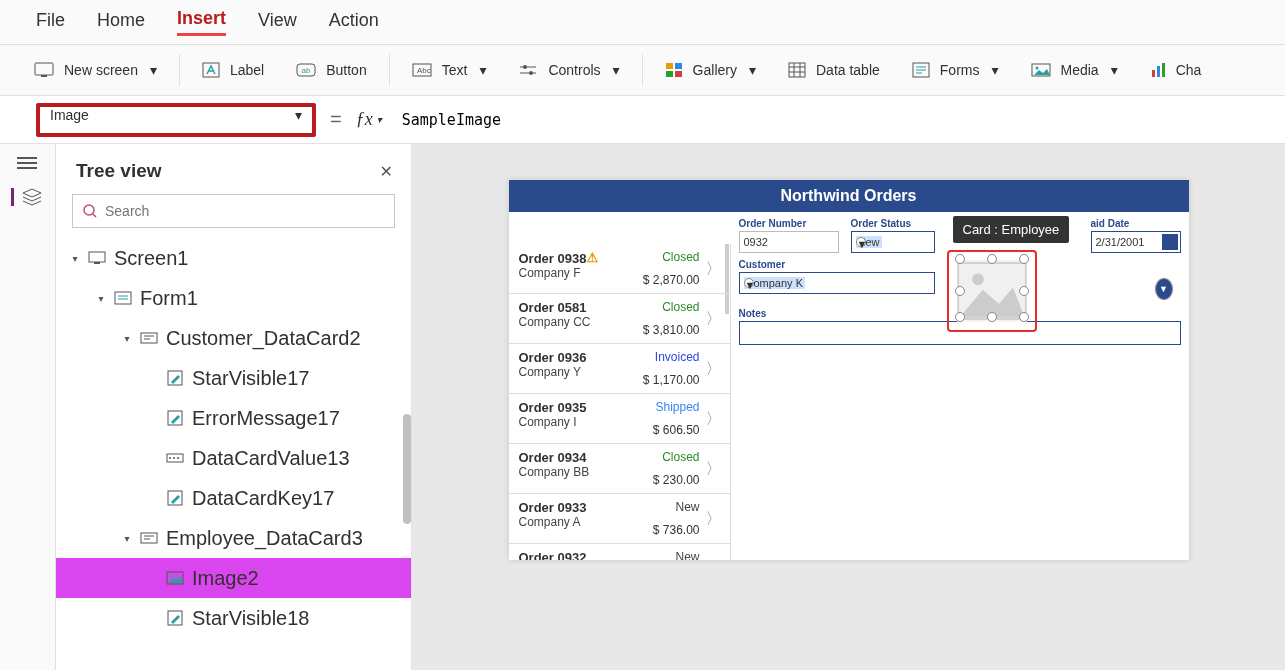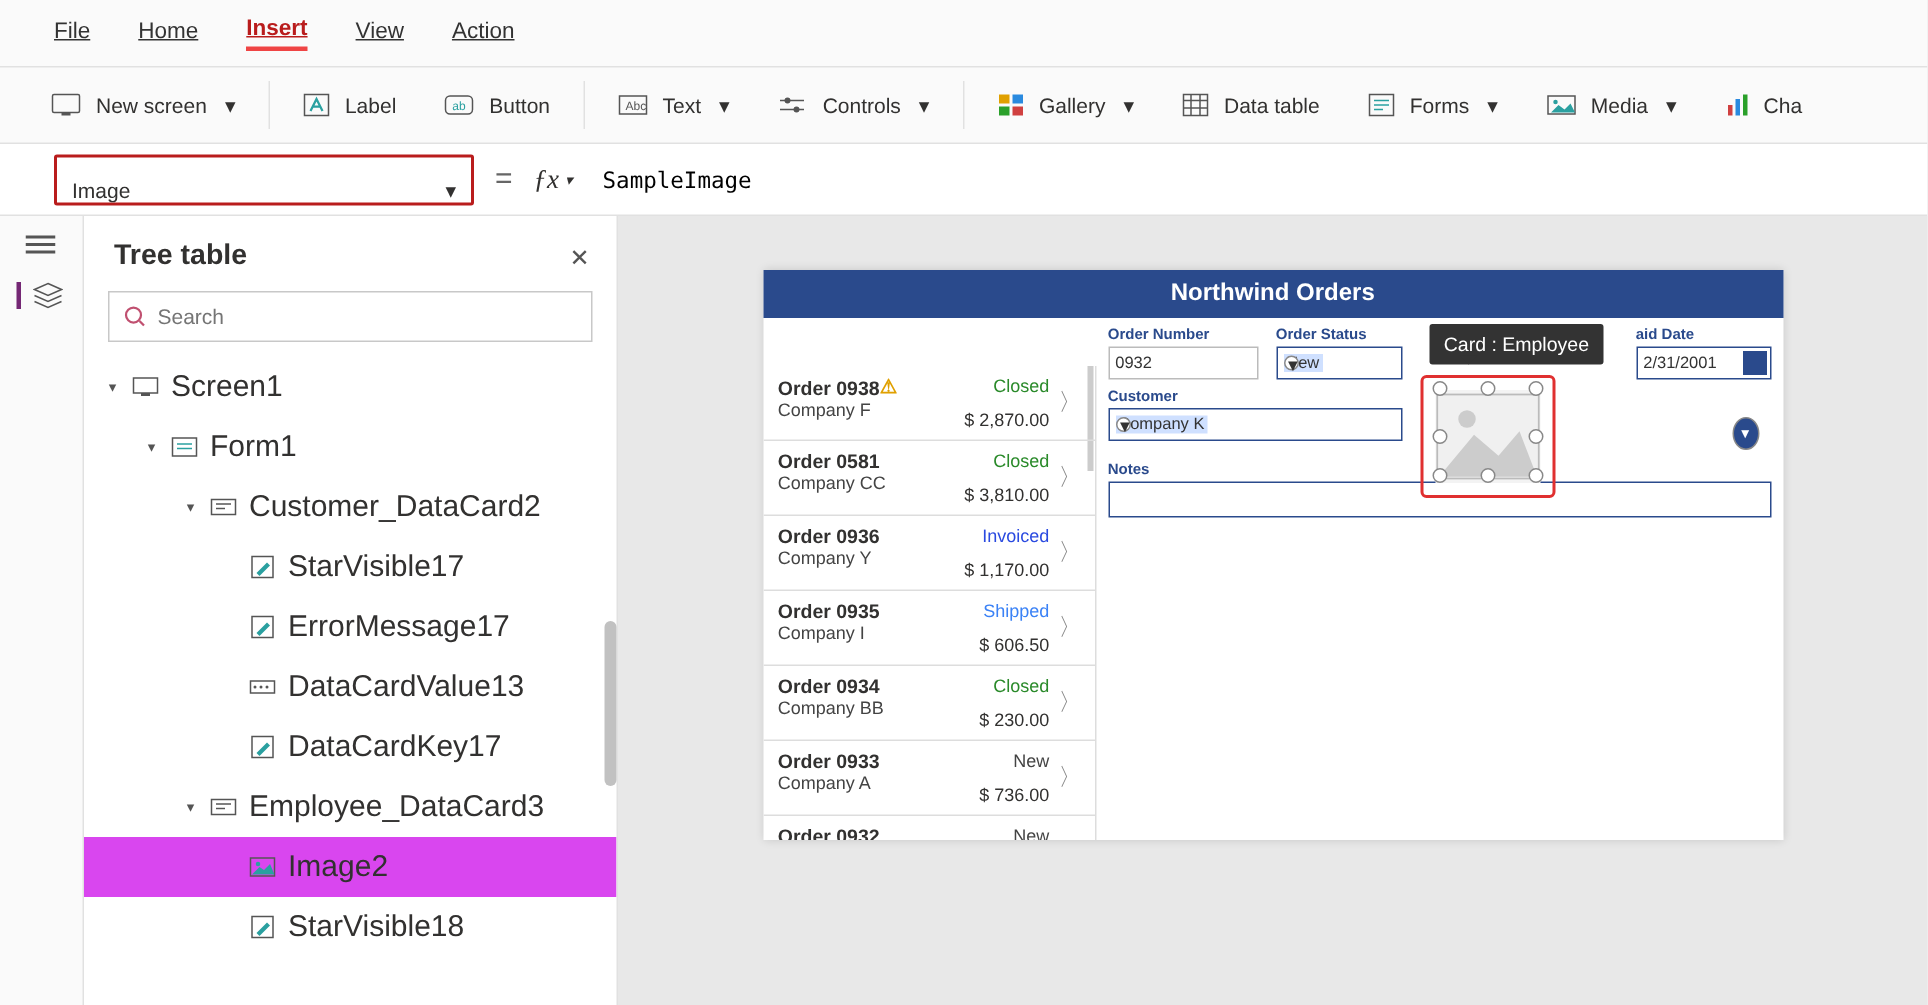--- a/index.html
+++ b/index.html
@@ -1,35 +1,35 @@
 <!DOCTYPE html>
 <html><head>
 <meta charset="utf-8">
 <style>
 * { margin: 0; padding: 0; box-sizing: border-box; font-family: "Segoe UI", Arial, sans-serif; }
 body { background: #f5f5f5; width: 1285px; height: 670px; overflow: hidden; font-size: 14px; color: #323130; }
 
 
 .menubar { height: 44px; display: flex; align-items: center; padding: 0 36px; gap: 32px; background: #fafafa; }
-.menubar .item { font-size: 15px; color: #333; padding-bottom: 4px; cursor: pointer; text-decoration: underline; }
+.menubar .item { font-size: 18px; color: #333; padding-bottom: 4px; cursor: pointer; }
 .menubar .item.active { color: #b91c1c; border-bottom: 3px solid #ef4444; font-weight: 600; }
 
 
 .ribbon { height: 52px; border-top: 1px solid #e1e1e1; border-bottom: 1px solid #e1e1e1; background: #fafafa;
           display: flex; align-items: center; padding: 0 20px; gap: 4px; overflow: hidden; white-space: nowrap; }
 .ribbon .group { display: flex; align-items: center; gap: 10px; padding: 6px 14px; cursor: pointer; }
 .ribbon .sep { width: 1px; height: 32px; background: #e1e1e1; margin: 0 4px; }
 .ribbon svg { flex: 0 0 auto; }
 .chev { margin-left: 2px; }
 
 
 .formulabar { height: 48px; border-bottom: 1px solid #e1e1e1; background: #fff;
               display: flex; align-items: center; padding: 0 36px; gap: 14px; }
-.prop-select { width: 280px; height: 34px; border: 2px solid #b91c1c; border-radius: 2px;
-               display: flex; align-items: flex-end; justify-content: space-between; padding: 0 10px; cursor: pointer; }
+.prop-select { width: 280px; height: 34px; border: 4px solid #b91c1c; border-radius: 2px;
+               display: flex; align-items: flex-start; justify-content: space-between; padding: 0 10px; cursor: pointer; }
 .eq { font-size: 20px; color: #666; }
 .fx { font-family: "Cambria Math", serif; font-style: italic; font-size: 18px; display: flex; align-items: center; gap: 4px; cursor: pointer; }
 .formula-input { flex: 1; font-family: Consolas, monospace; font-size: 15px; border: none; outline: none; padding: 6px; }
 
 
 .main { display: flex; height: calc(670px - 44px - 52px - 48px); }
 .rail { width: 56px; background: #fafafa; border-right: 1px solid #e1e1e1; padding-top: 12px;
         display: flex; flex-direction: column; align-items: center; gap: 14px; }
 .rail .btn { width: 22px; height: 18px; cursor: pointer; }
 .rail .layers { border-left: 3px solid #742774; padding-left: 8px; margin-left: -11px; }
@@ -233,21 +233,21 @@
     <div class="btn layers">
       <svg width="20" height="18">
           <path d="M10 1 L19 5 L10 9 L1 5 Z" fill="none" stroke="#555"></path>
           <path d="M1 9 L10 13 L19 9" fill="none" stroke="#555"></path>
           <path d="M1 13 L10 17 L19 13" fill="none" stroke="#555"></path>
         </svg>
     </div>
   </div>
 
   <div class="treepane">
-    <h2>Tree table</h2>
+    <h2>Tree view</h2>
     <span class="close">✕</span>
     <div class="search">
       <svg width="14" height="14">
           <circle cx="6" cy="6" r="5" fill="none" stroke="#c05070" stroke-width="1.5"></circle>
           <line x1="10" y1="10" x2="13" y2="13" stroke="#c05070" stroke-width="1.5"></line>
         </svg>
       <input placeholder="Search" style="">
     </div>
     <div class="tree" id="tree">
         <div class="node d0">

